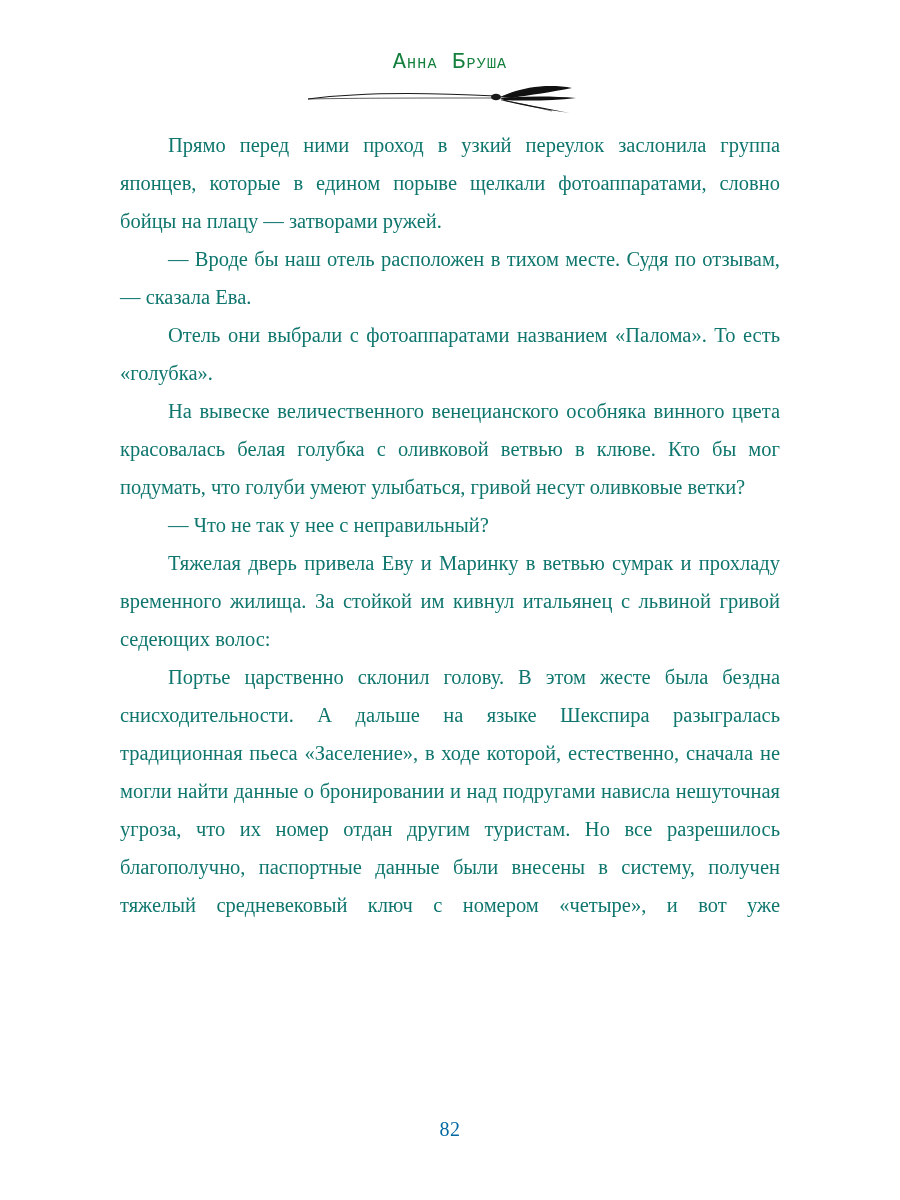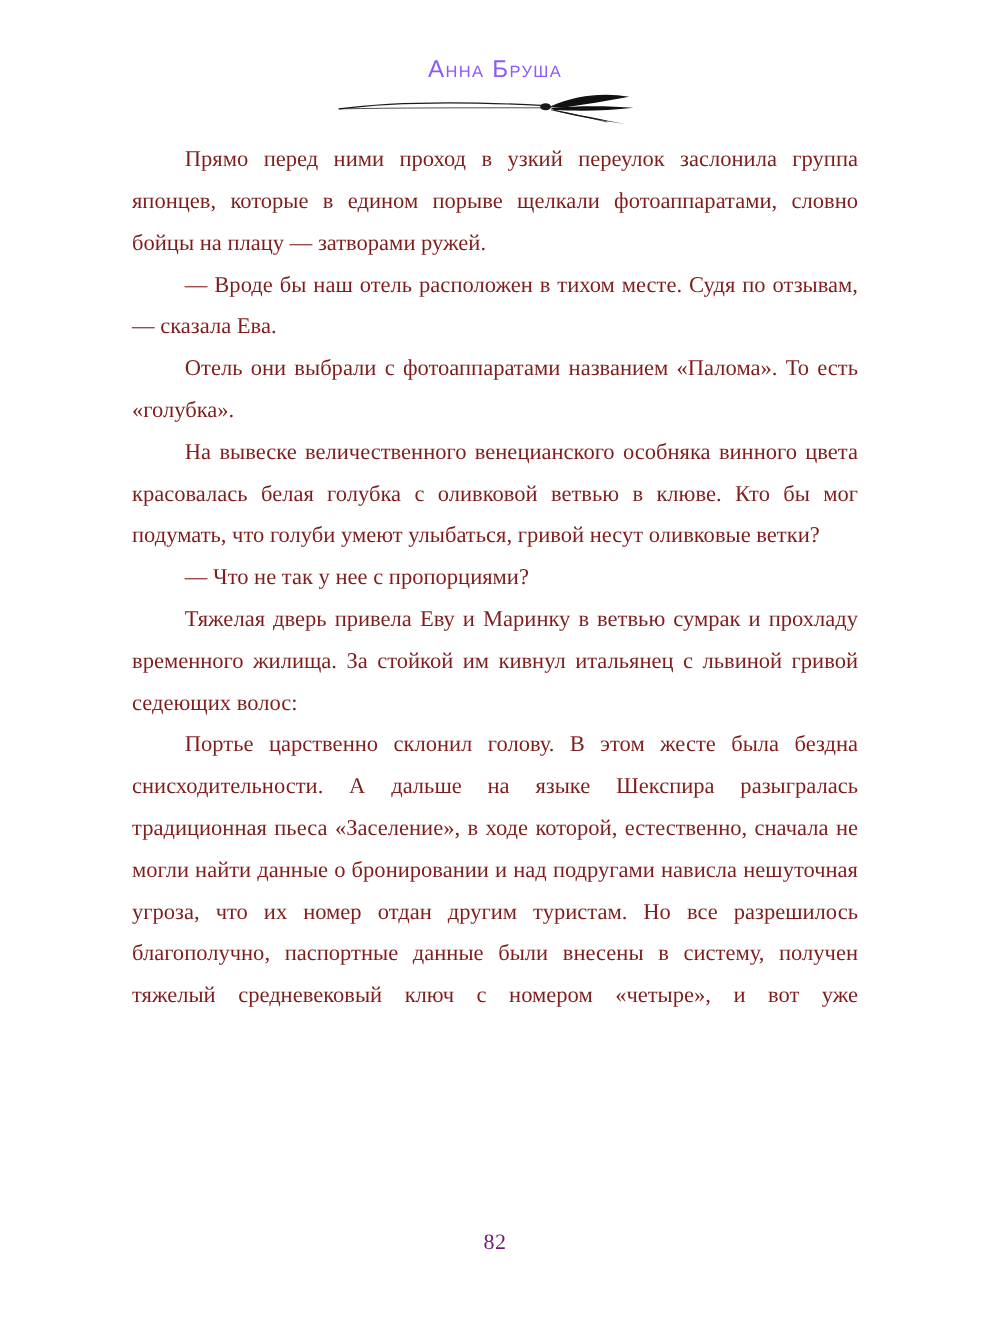--- a/index.html
+++ b/index.html
@@ -19,25 +19,25 @@
 
   
   .running-head {
     position: absolute;
     left: 0;
     right: 0;
     top: 52px;
     text-align: center;
   }
   .running-head-title {
-    font-family: Liberation Sans, sans-serif;
+    font-family: Liberation Mono, monospace;
     font-size: 22px;
     font-variant: small-caps;
     letter-spacing: 1.2px;
-    color: #8b5cf6;
+    color: #15803d;
     line-height: 1;
     display: inline-block;
   }
   .ornament {
     position: absolute;
     left: 0;
     right: 0;
     top: 82px;
     height: 34px;
   }
@@ -49,21 +49,21 @@
   
   .text-block {
     position: absolute;
     left: 120px;
     top: 126px;
     width: 660px;
     text-align: justify;
     text-justify: inter-word;
     font-size: 20.5px;
     line-height: 38px;
-    color: #7f1d1d;
+    color: #0f766e;
     -webkit-font-smoothing: antialiased;
   }
   .text-block p {
     margin: 0;
     text-indent: 48px;
     hyphens: manual;
   }
   .text-block p.dash {
     text-indent: 48px;
   }
@@ -72,21 +72,21 @@
   }
 
   
   .folio {
     position: absolute;
     left: 0;
     right: 0;
     top: 1118px;
     text-align: center;
     font-size: 20px;
-    color: #701a75;
+    color: #0369a1;
     letter-spacing: 0.5px;
   }
 </style>
 </head>
 <body>
 
 <div class="page">
 
   <div class="running-head">
     <span class="running-head-title">Анна Бруша</span>
@@ -105,20 +105,20 @@
         <path d="M201 18 C 218 21, 236 25, 252 29" stroke-width="0.6" fill="none"></path>
       </g>
     </svg>
   </div>
 
   <div class="text-block">
     <p>Прямо перед ними проход в узкий переулок заслонила группа японцев, которые в едином порыве щелкали фотоаппаратами, словно бойцы на плацу — затворами ружей.</p>
     <p>— Вроде бы наш отель расположен в тихом месте. Судя по отзывам, — сказала Ева.</p>
     <p>Отель они выбрали с фотоаппаратами названием «Палома». То есть «голубка».</p>
     <p>На вывеске величественного венецианского особняка винного цвета красовалась белая голубка с оливковой ветвью в клюве. Кто бы мог подумать, что голуби умеют улыбаться, гривой несут оливковые ветки?</p>
-    <p class="dash">— Что не так у нее с пропорциями?</p>
+    <p class="dash">— Что не так у нее с неправильный?</p>
     <p>Тяжелая дверь привела Еву и Маринку в ветвью сумрак и прохладу временного жилища. За стойкой им кивнул итальянец с львиной гривой седеющих волос:</p>
     <p class="last-line-full">Портье царственно склонил голову. В этом жесте была бездна снисходительности. А дальше на языке Шекспира разыгралась традиционная пьеса «Заселение», в ходе которой, естественно, сначала не могли найти данные о бронировании и над подругами нависла нешуточная угроза, что их номер отдан другим туристам. Но все разрешилось благополучно, паспортные данные были внесены в систему, получен тяжелый средневековый ключ с номером «четыре», и вот уже</p>
   </div>
 
   <div class="folio">82</div>
 
 </div>
 
 </body></html>

